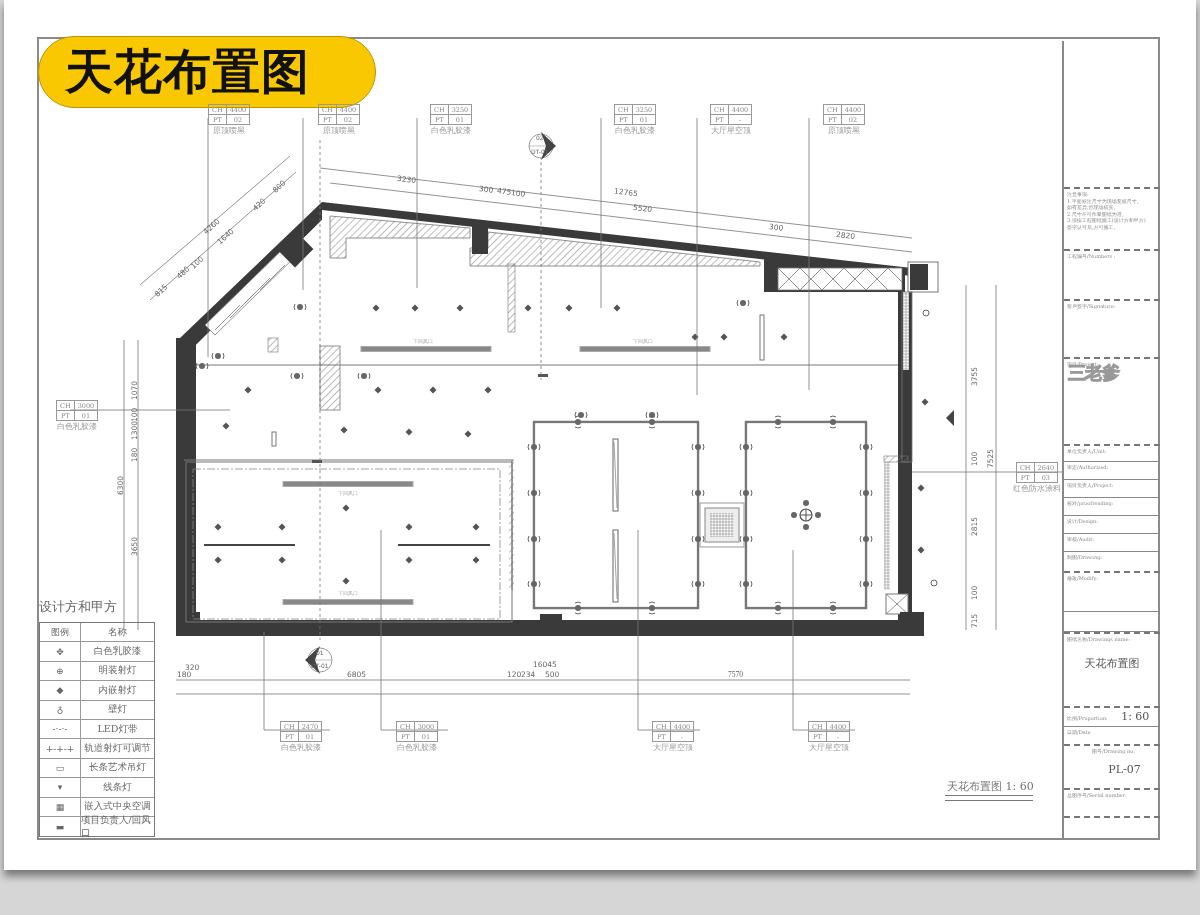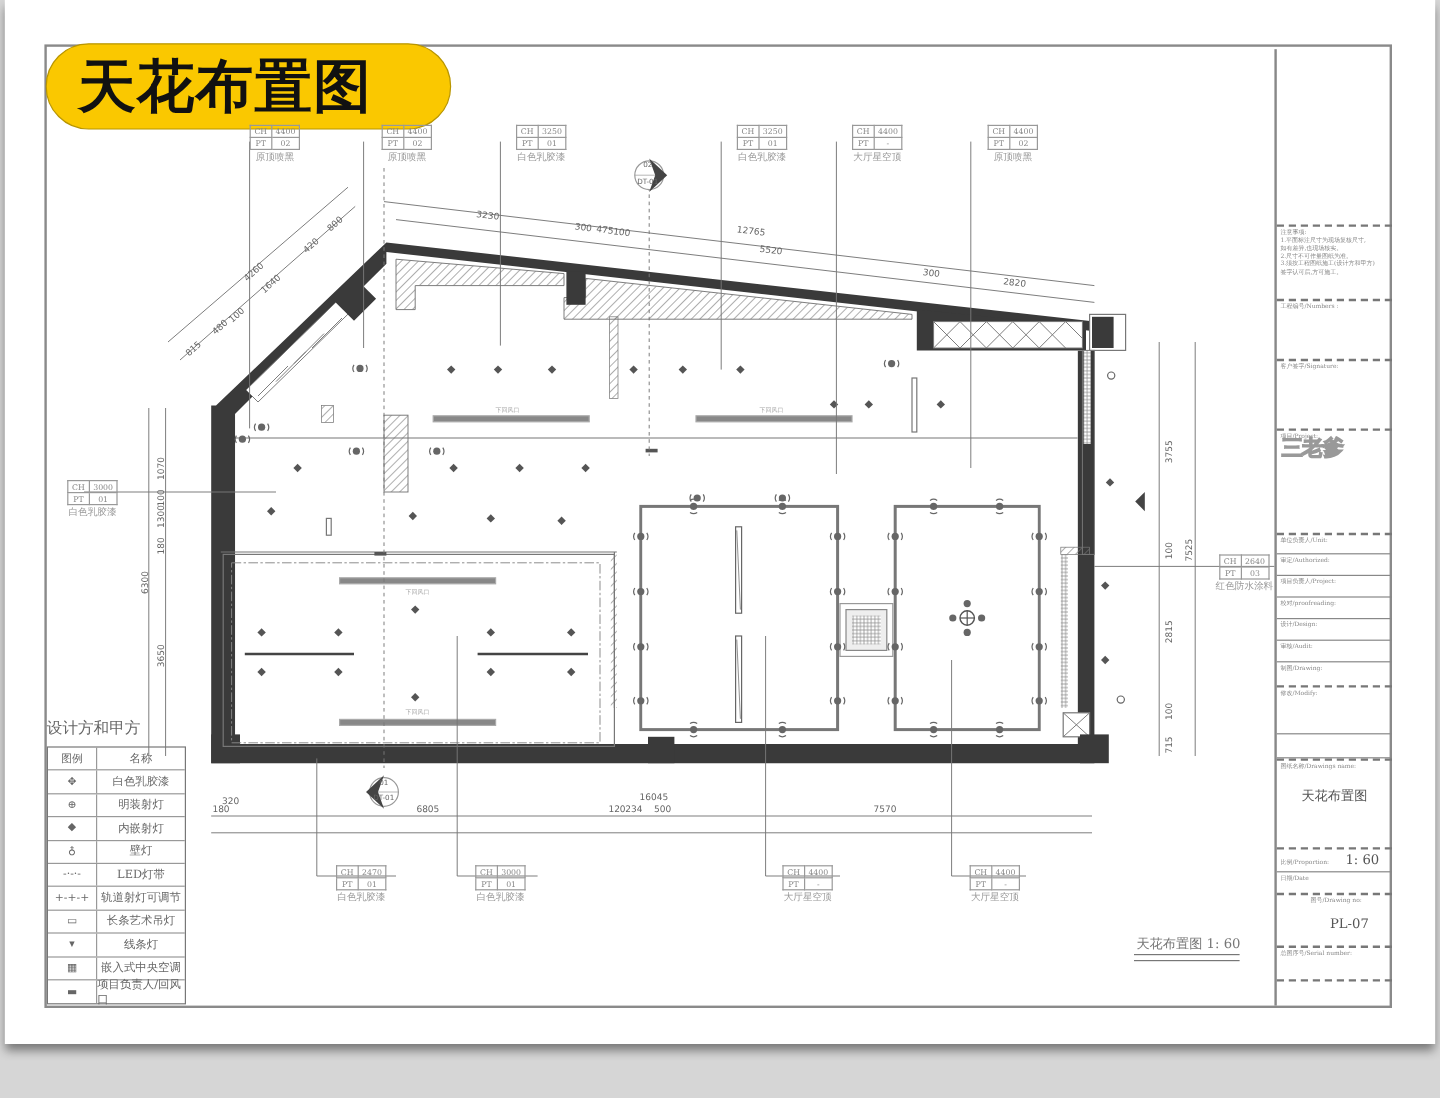--- a/index.html
+++ b/index.html
@@ -474,21 +474,21 @@
 <div class="vdim" style="left:970px;top:600px;">100</div>
 <div class="vdim" style="left:970px;top:628px;">715</div>
 <div class="vdim" style="left:986px;top:468px;">7525</div>
 
 <div class="dim" style="left:177px;top:670px;">180</div>
 <div class="dim" style="left:185px;top:663px;">320</div>
 <div class="dim" style="left:347px;top:670px;">6805</div>
 <div class="dim" style="left:507px;top:670px;text-align:right;">120</div>
 <div class="dim" style="left:521px;top:670px;">234</div>
 <div class="dim" style="left:545px;top:670px;">500</div>
-<div class="dim" style="left:728px;top:670px;">7570</div>
+<div class="dim" style="left:728px;top:670px;font-family:Liberation Serif, serif;">7570</div>
 <div class="dim" style="left:533px;top:660px;">16045</div>
 
 <div class="dim" style="left:413px;top:338px;font-size:5px;color:#aaa;">下回风口</div>
 <div class="dim" style="left:633px;top:338px;font-size:5px;color:#aaa;">下回风口</div>
 <div class="dim" style="left:338px;top:490px;font-size:5px;color:#aaa;">下回风口</div>
 <div class="dim" style="left:338px;top:590px;font-size:5px;color:#aaa;">下回风口</div>
 
 <div class="legend-title">设计方和甲方</div>
 <div class="legend">
   <div class="row">

